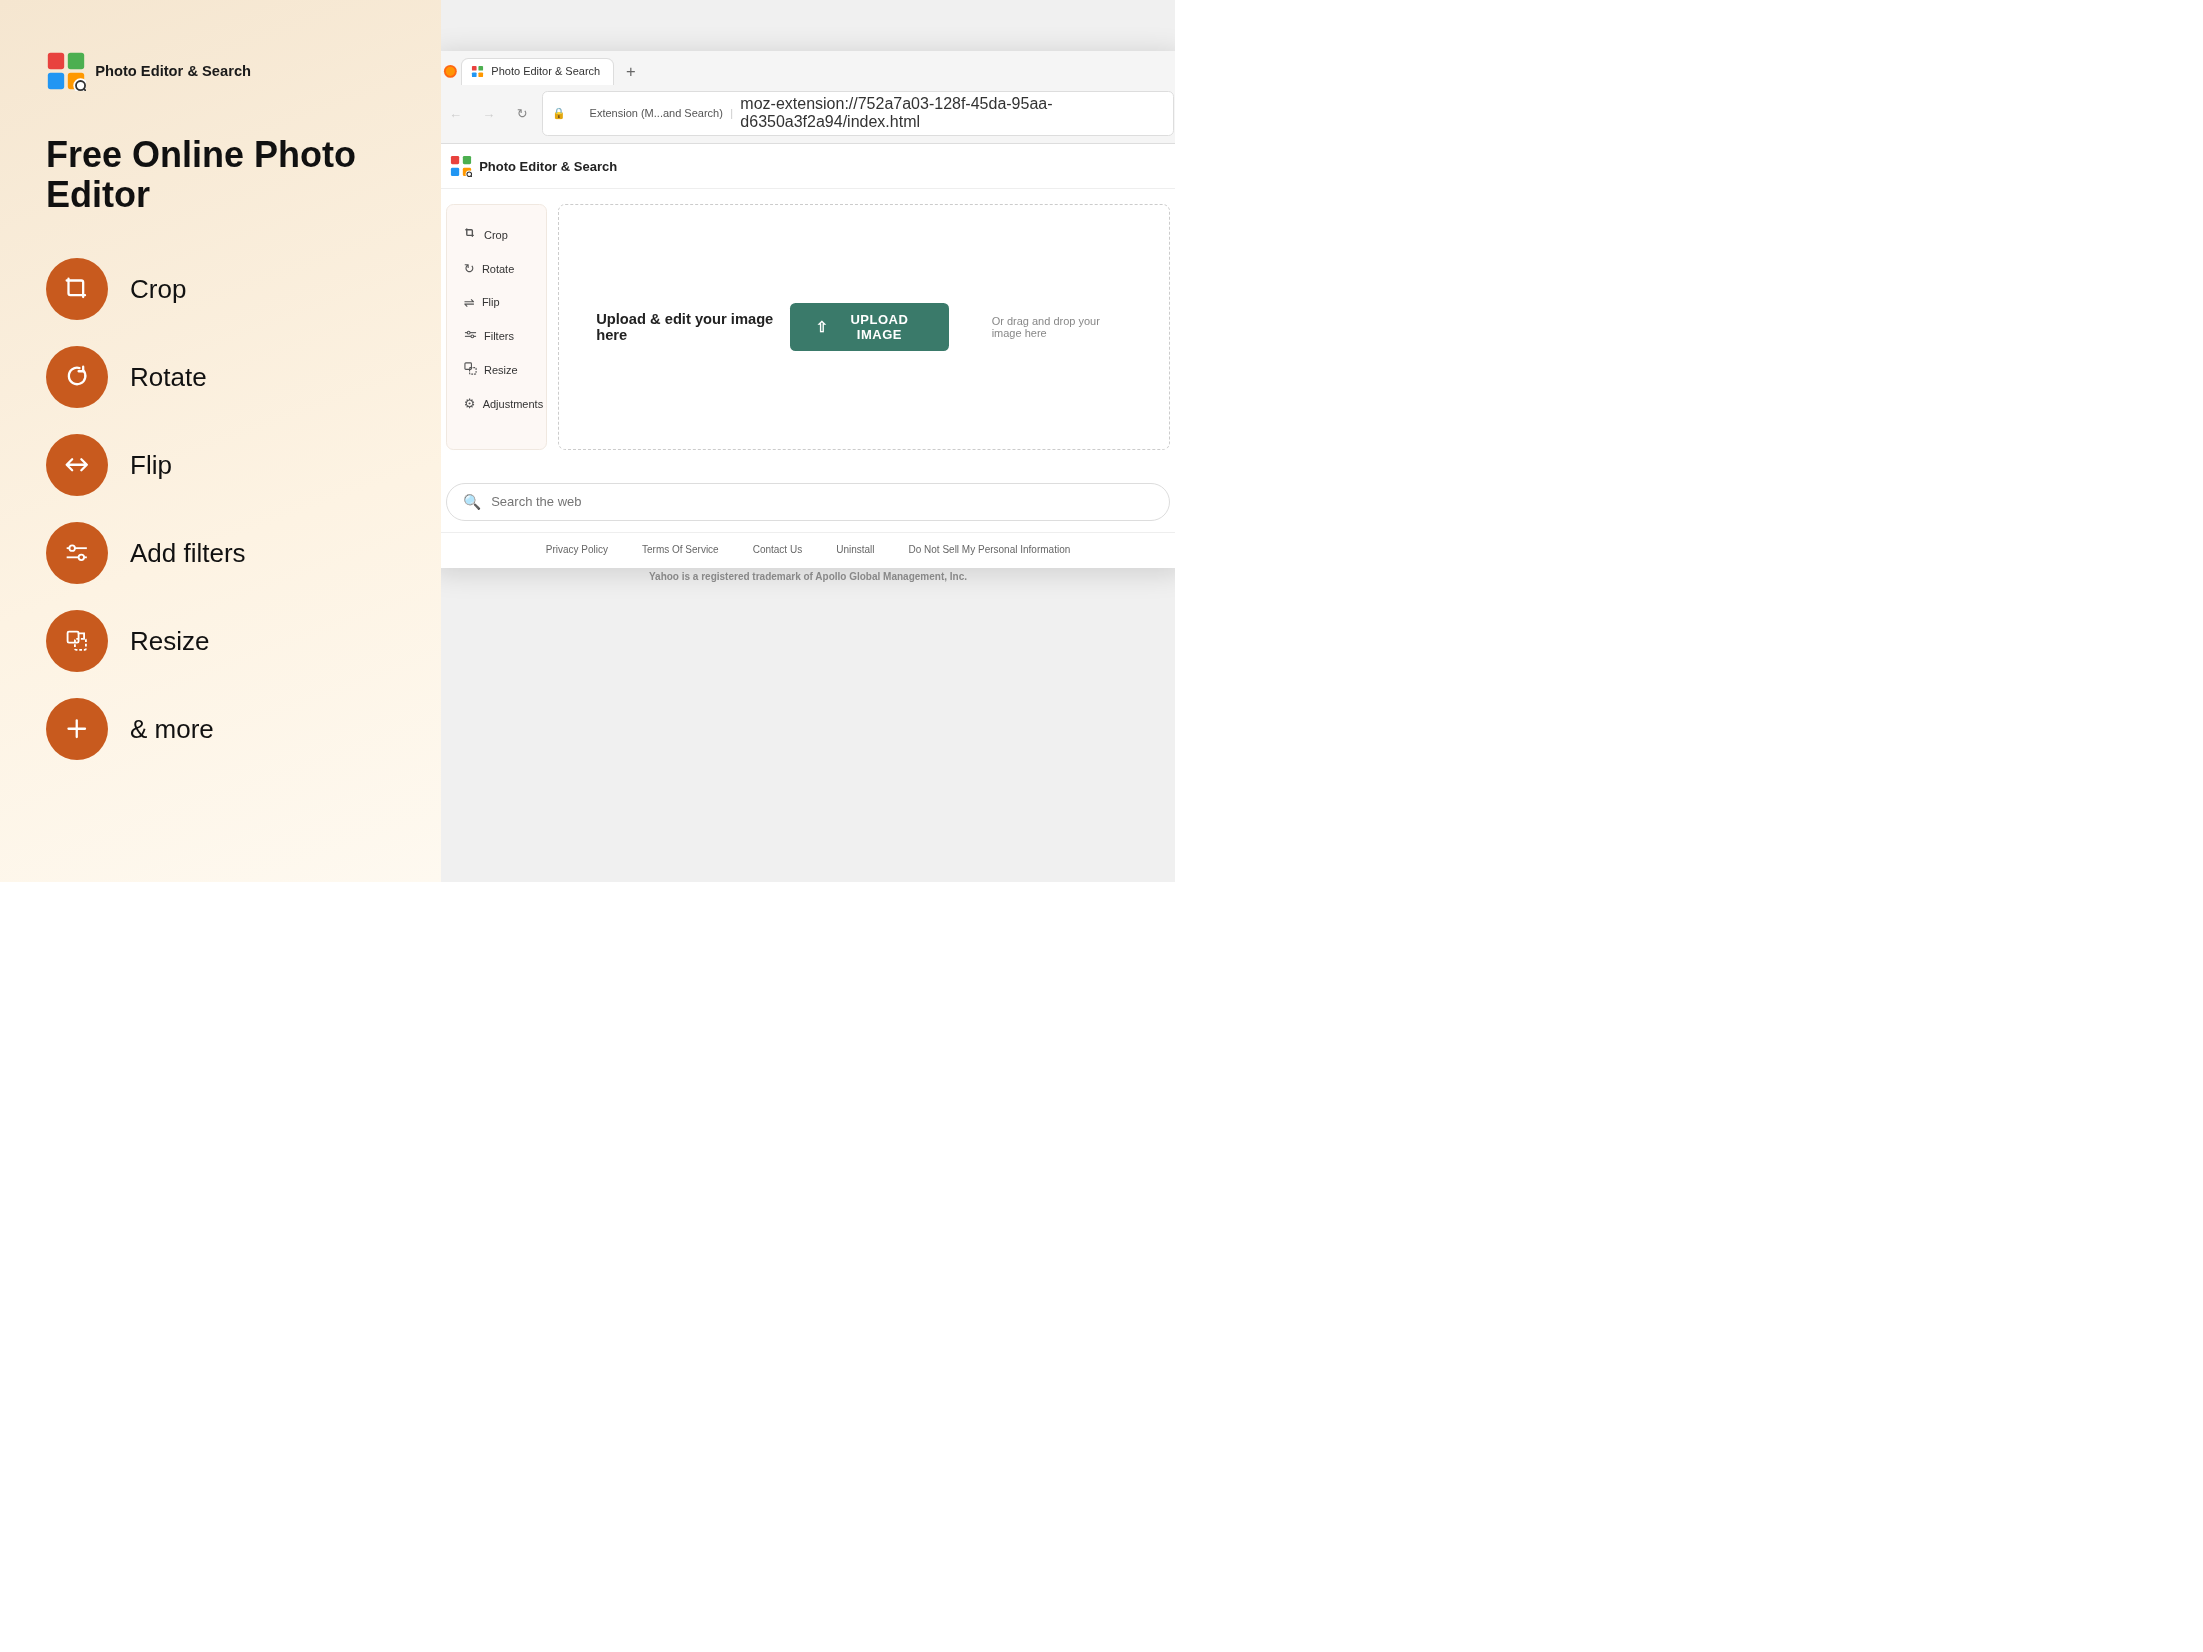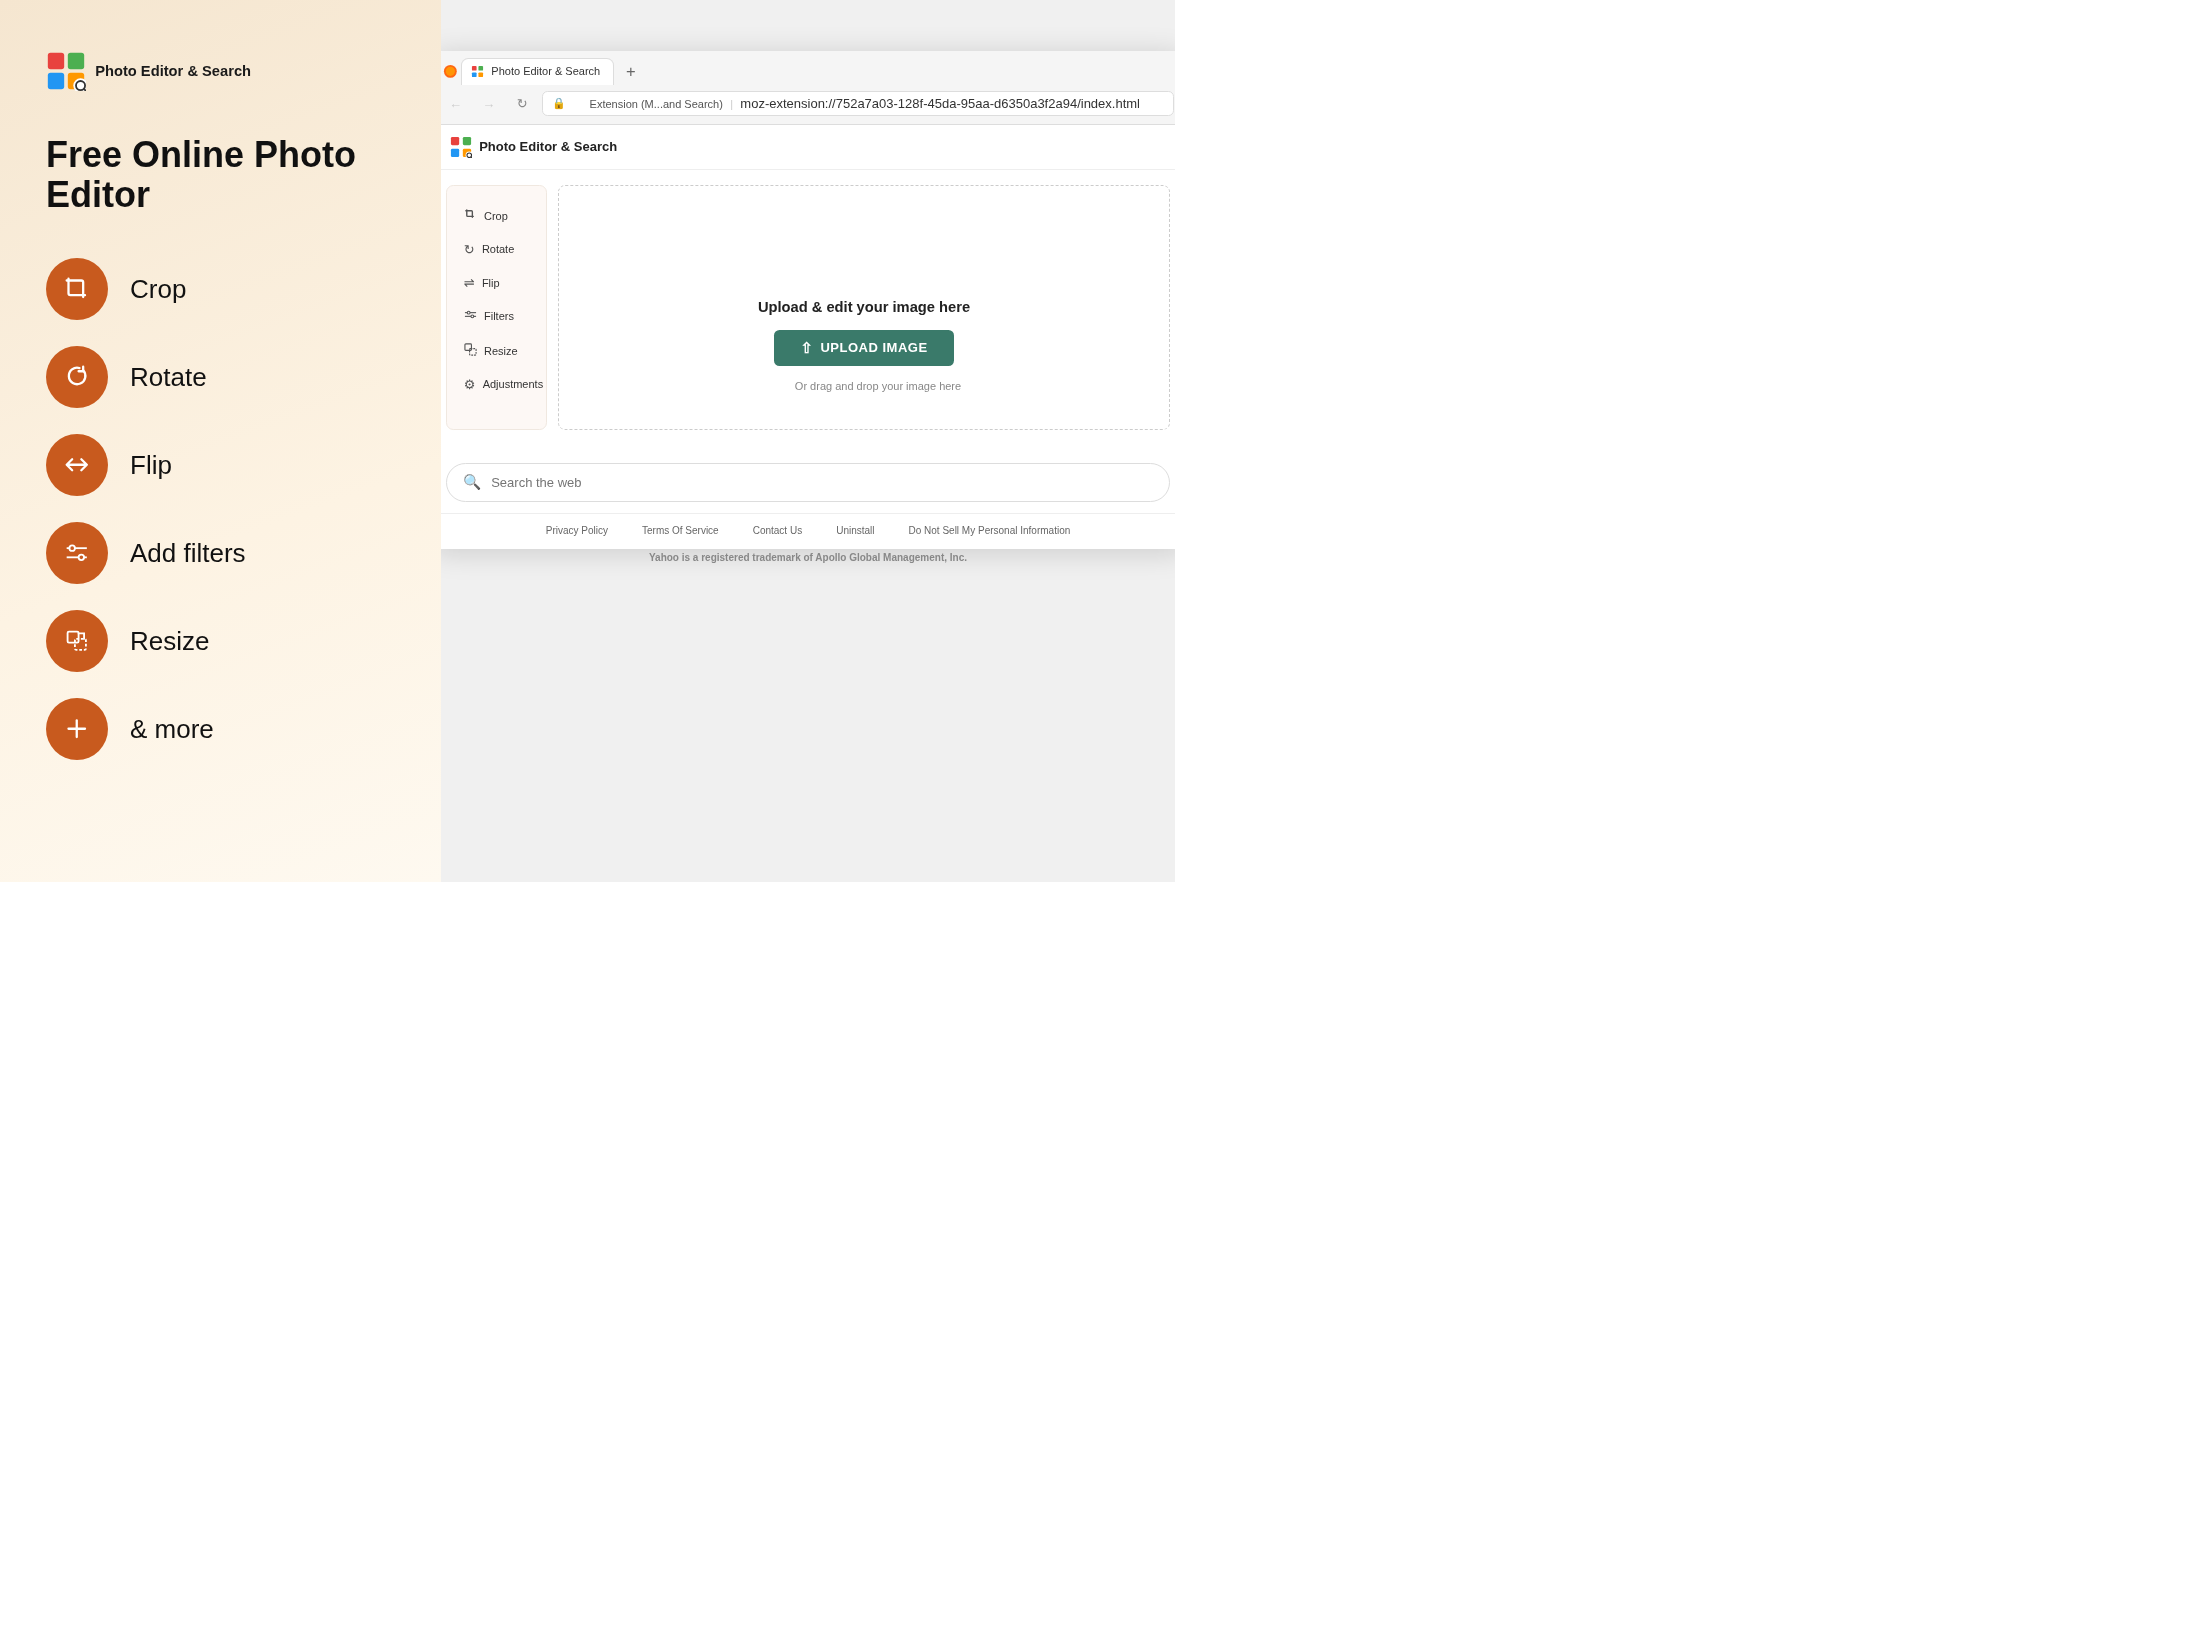--- a/index.html
+++ b/index.html
@@ -184,21 +184,21 @@
     .security-icon { font-size: 11px; color: #888; }
 
     .address-segment {
       font-size: 11px;
       color: #555;
       white-space: nowrap;
       margin-left: 16px;
     }
 
     .address-url {
-      font-size: 13px;
+      font-size: 16px;
       color: #333;
     }
 
     
     .browser-content {
       background: #fff;
       padding: 0;
     }
 
     
@@ -257,23 +257,23 @@
       color: #555;
     }
 
     
     .upload-area {
       flex: 1;
       margin-left: 11px;
       border: 1.8px dashed #ccc;
       border-radius: 7.3px;
       display: flex;
-      flex-direction: column;
-      align-items: center;
-      justify-content: flex-end;
+      flex-direction: row;
+      align-items: center;
+      justify-content: flex-start;
       gap: 14.7px;
       padding: 37px;
     }
 
     .upload-title {
       font-size: 14.7px;
       font-weight: 600;
       color: #222;
     }
 

